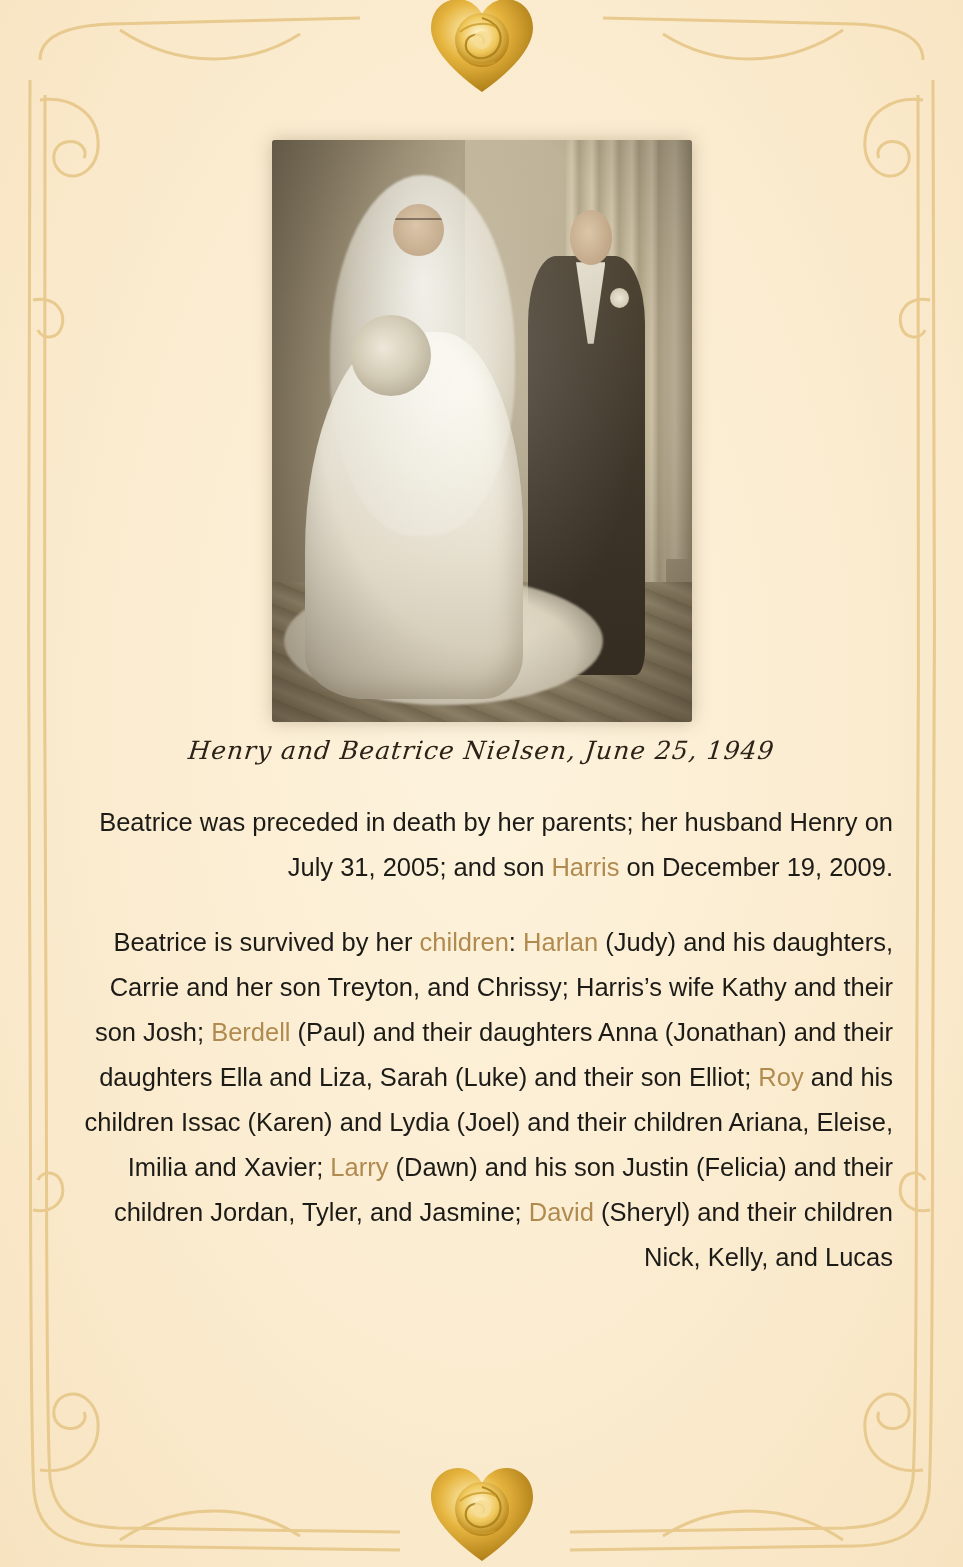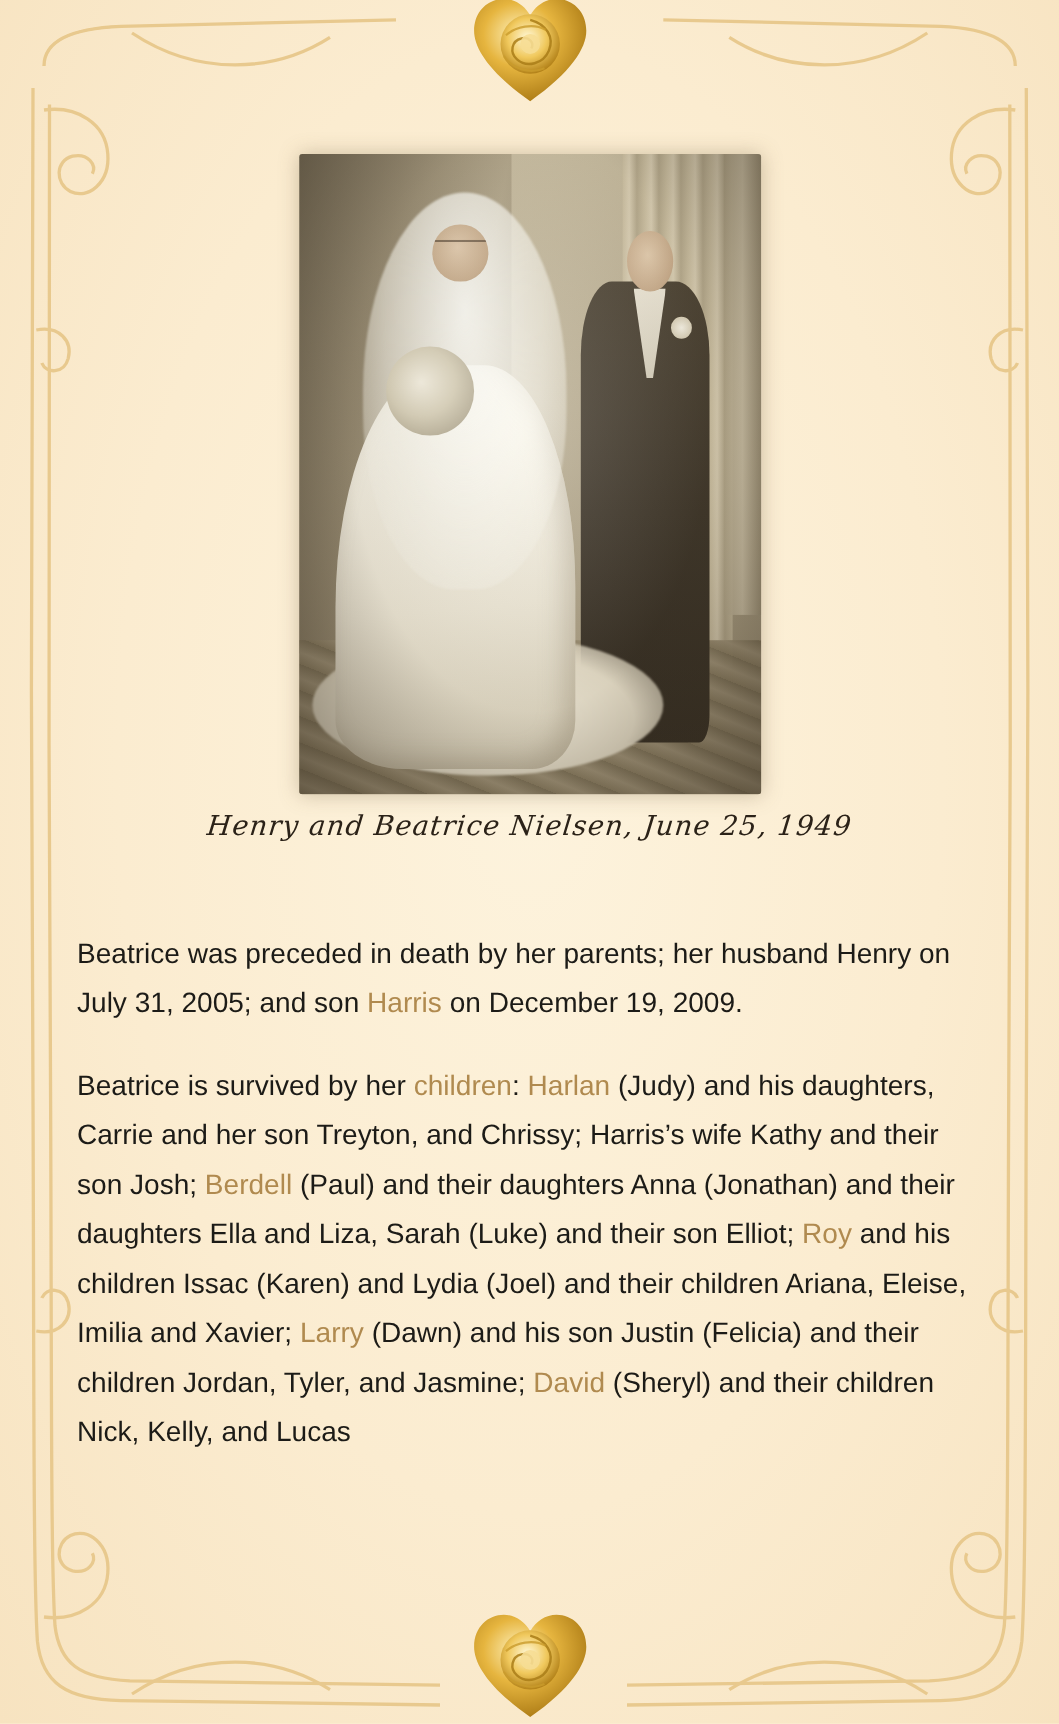--- a/index.html
+++ b/index.html
@@ -213,22 +213,22 @@
     letter-spacing: 1px;
     color: #2b2218;
     transform: skewX(-6deg);
   }
 
   
   .text-block {
     position: absolute;
     left: 70px;
     right: 70px;
-    top: 845px;
-    text-align: left;
+    top: 800px;
+    text-align: right;
     color: #1c1b17;
     font-size: 25.5px;
     line-height: 45px;
     font-family: "Liberation Sans", sans-serif;
   }
   .para { margin: 0 0 30px 0; }
   .hl { color: #b08a4f; }
 </style>
 </head>
 <body>

